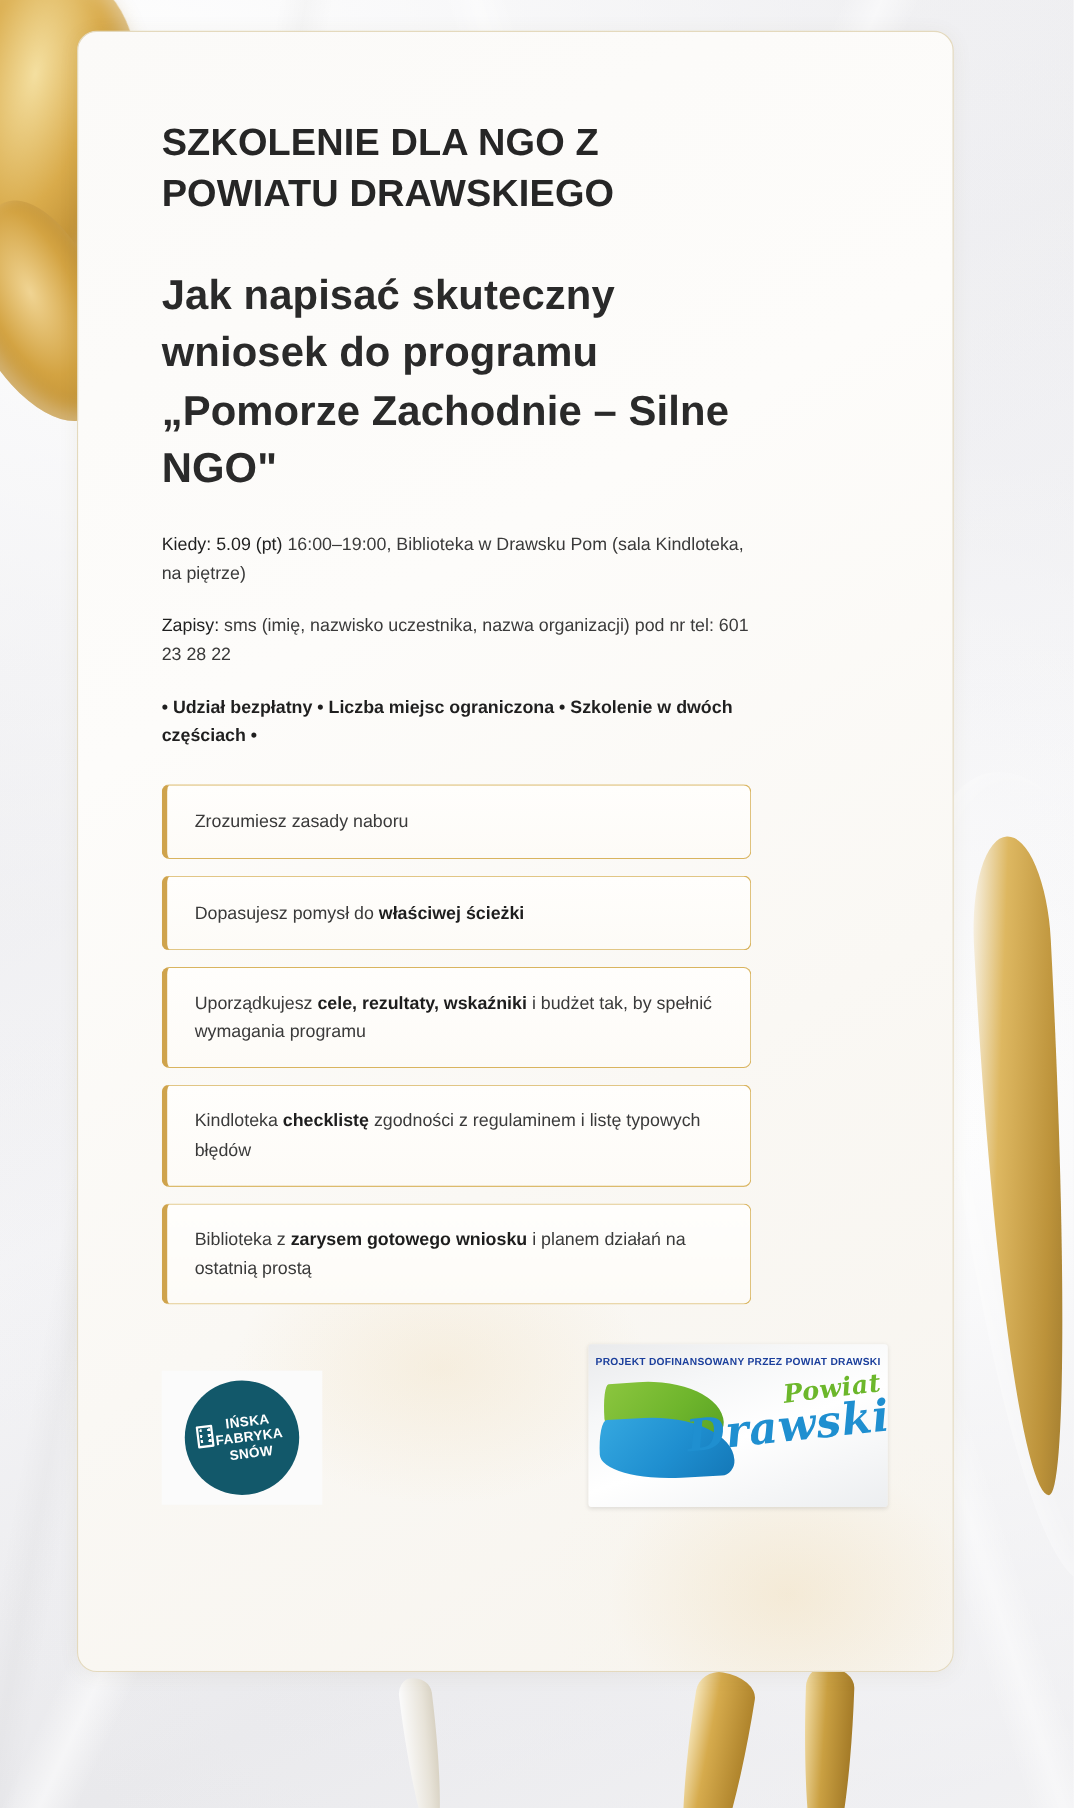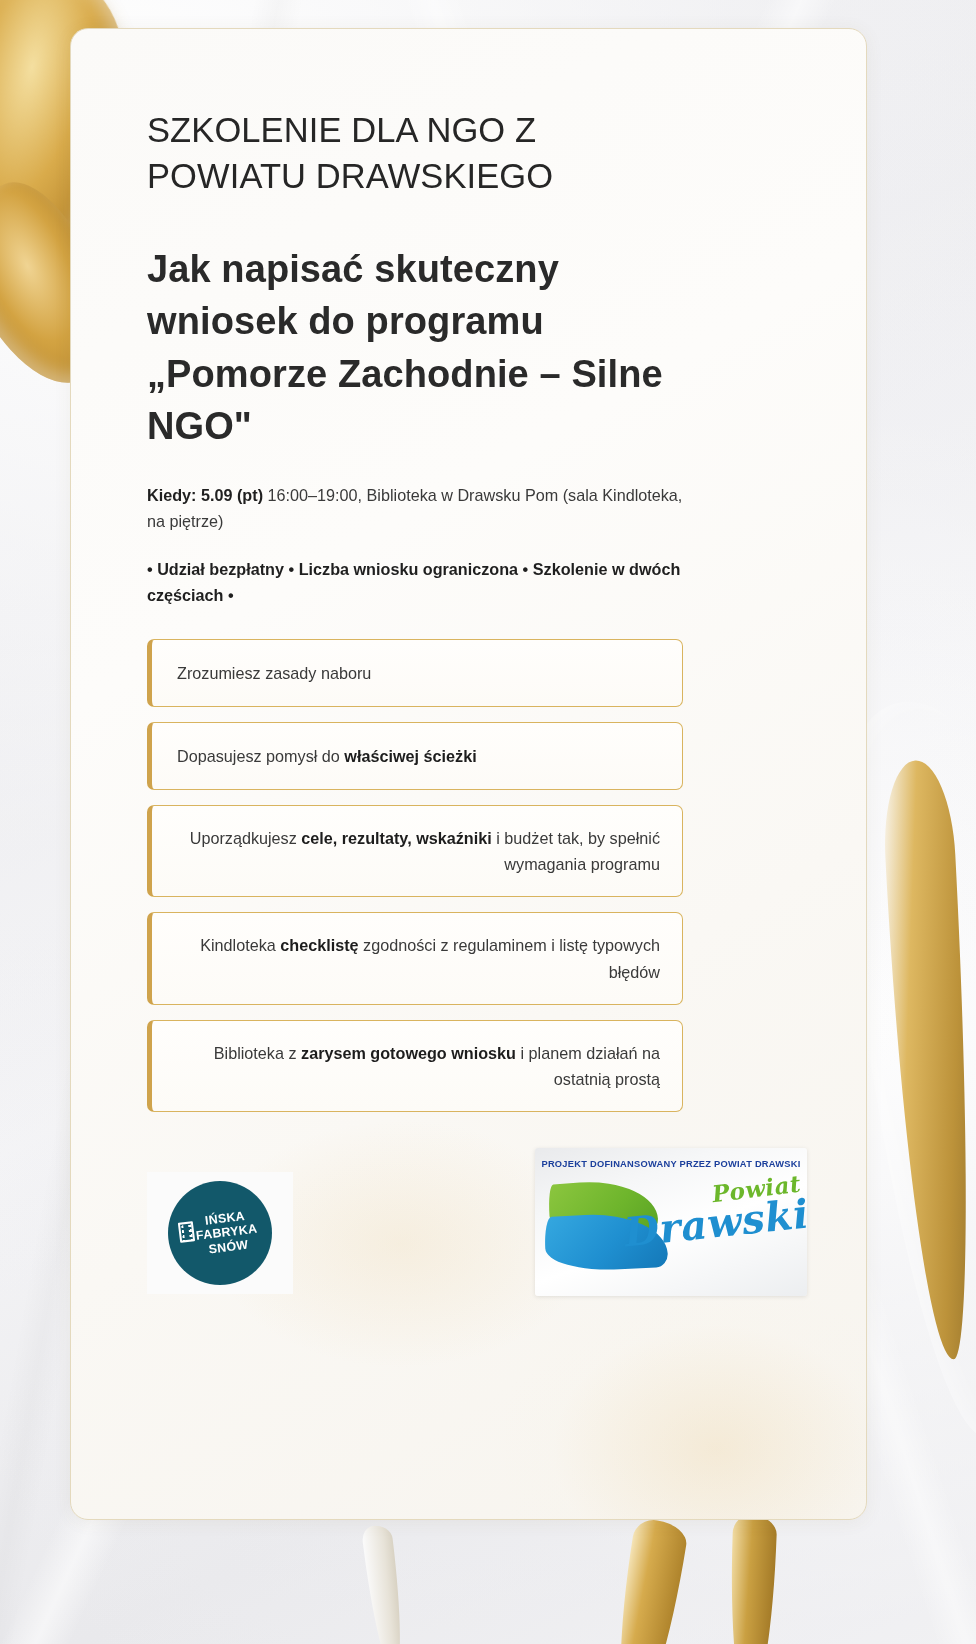--- a/index.html
+++ b/index.html
@@ -114,36 +114,36 @@
     position:absolute; left:140px; bottom:150px;
     width:380px; height:250px;
     background:radial-gradient(ellipse at 50% 50%, rgba(233,205,152,.22) 0%, transparent 70%);
     pointer-events:none;
   }
 
   .inner{ position:relative; padding:78px 76px 0 76px; z-index:2; }
 
   
   h1.title{
-    font-size:34.5px; font-weight:400; line-height:1.34;
+    font-size:34.5px; font-weight:700; line-height:1.34;
     letter-spacing:.1px; color:#262626;
     margin-bottom:44px;
     max-width:520px;
   }
   h2.subtitle{
     font-size:38px; font-weight:700; line-height:1.37;
     color:#2a2a2a; letter-spacing:.1px;
     margin-bottom:30px;
     max-width:540px;
   }
   p.info{
     font-size:16.2px; line-height:1.64; color:#3a3a3a;
     margin-bottom:21px; max-width:540px;
   }
-  p.info b{ font-weight:700; color:#1f1f1f; }
+  p.info b{ font-weight:400; color:#1f1f1f; }
   p.bullets{
     font-size:16.2px; line-height:1.64; font-weight:700; color:#1f1f1f;
     margin-bottom:30px; max-width:540px;
   }
 
   h3.gold{
     font-size:22px; font-weight:700; color:#d9b45f;
     letter-spacing:.15px;
     margin-bottom:18px;
   }
@@ -152,21 +152,20 @@
   .benefits{ display:flex; flex-direction:column; gap:15px; }
   .benefit{
     border:1.6px solid #d9b45f;
     border-left:5px solid #cfa34c;
     border-radius:7px;
     background:linear-gradient(180deg,#fffefc 0%,#fdfbf7 100%);
     padding:19px 22px 19px 25px;
     min-height:68px;
     display:flex; align-items:center;
     width:536px;
-    text-align:right;
   }
   .benefit span{
     font-size:16.2px; line-height:1.62; color:#3a3a3a;
   }
   .benefit span b{ font-weight:700; color:#1d1d1d; }
 
   
   .footer{ margin-top:60px; }
   .contact{
     font-size:16.6px; font-weight:700; color:#1f1f1f;
@@ -274,22 +273,25 @@
 
     <h1 class="title">SZKOLENIE DLA NGO Z POWIATU DRAWSKIEGO</h1>
 
     <h2 class="subtitle">Jak napisać skuteczny wniosek do programu „Pomorze Zachodnie – Silne NGO"</h2>
 
     <p class="info">
       <b>Kiedy: 5.09 (pt)</b><span> 16:00–19:00, Biblioteka w Drawsku Pom (sala Kindloteka, na piętrze)</span>
     </p>
 
 
-
-    <p class="bullets">• Udział bezpłatny • Liczba wniosku ograniczona • Szkolenie w dwóch częściach •</p>
+    <p class="info">
+      <b>Zapisy:</b><span> sms (imię, nazwisko uczestnika, nazwa organizacji) pod nr tel: 601 23 28 22</span>
+    </p>
+
+    <p class="bullets">• Udział bezpłatny • Liczba miejsc ograniczona • Szkolenie w dwóch częściach •</p>
 
 
     <div class="benefits">
 
       <div class="benefit">
         <span><span>Zrozumiesz zasady naboru</span><b></b><span></span></span>
       </div>
 
       <div class="benefit">
         <span><span>Dopasujesz pomysł do </span><b>właściwej ścieżki</b><span></span></span>

